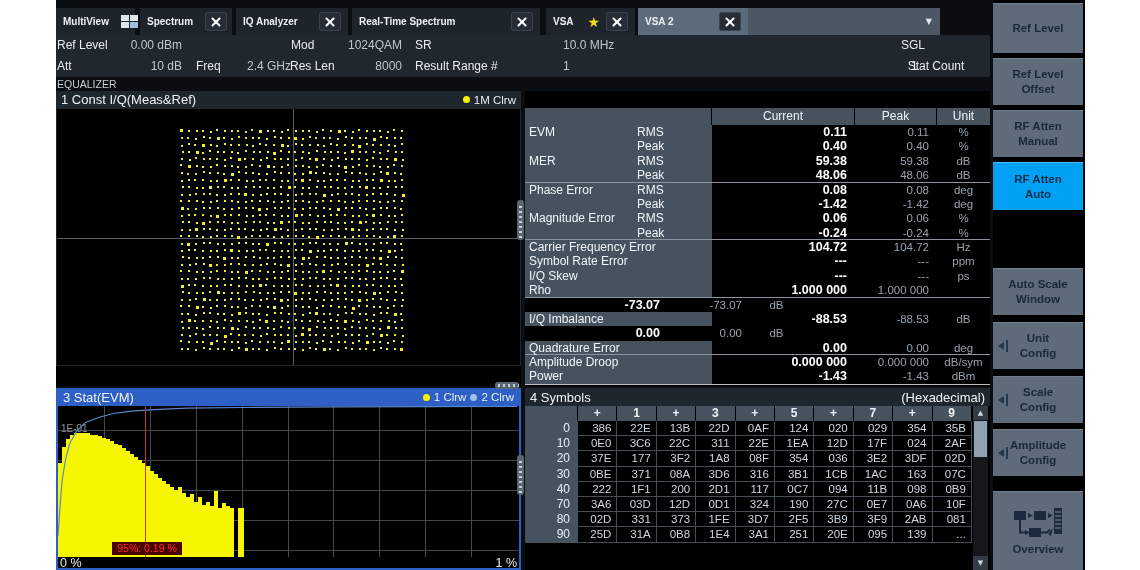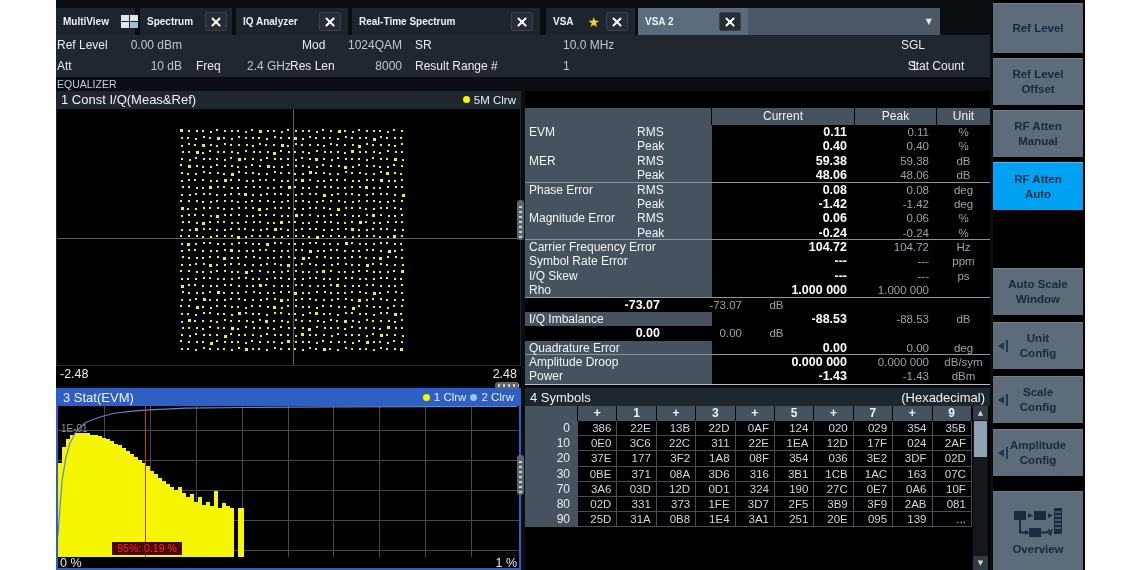--- a/index.html
+++ b/index.html
@@ -171,21 +171,21 @@
         </div>
       </div>
     <div class="tab-strip-rest">
       <span class="tab-dd">▼</span>
     </div>
   </div>
 
   <div class="settings">
     <span class="slabel" style="left:1px;top:0;">Ref Level</span>
     <span class="svalue" style="left:40px;top:0;width:86px;text-align:right;">0.00 dBm</span>
-    <span class="slabel" style="left:246px;top:0;">Mod</span>
+    <span class="slabel" style="left:235px;top:0;">Mod</span>
     <span class="svalue" style="left:246px;top:0;width:100px;text-align:right;">1024QAM</span>
     <span class="slabel" style="left:359px;top:0;">SR</span>
     <span class="svalue" style="left:507px;top:0;">10.0 MHz</span>
     <span class="slabel" style="left:780px;top:0;width:89px;text-align:right;">SGL</span>
 
     <span class="slabel" style="left:1px;top:21px;">Att</span>
     <span class="svalue" style="left:40px;top:21px;width:86px;text-align:right;">10 dB</span>
     <span class="slabel" style="left:140px;top:21px;">Freq</span>
     <span class="svalue" style="left:191px;top:21px;">2.4 GHz</span>
     <span class="slabel" style="left:234px;top:21px;">Res Len</span>
@@ -194,21 +194,21 @@
     <span class="svalue" style="left:507px;top:21px;">1</span>
     <span class="slabel" style="left:700px;top:21px;width:155px;text-align:right;"><span>Stat Count</span>&nbsp;<span>1</span></span>
   </div>
   <div class="equalizer">EQUALIZER</div>
 
   <div class="panel panel1">
     <div class="phead">
       <span class="ptitle">1 Const I/Q(Meas&amp;Ref)</span>
       <span class="plegend">
         <i class="dot" style="background:#f6f600;"></i>
-        <span>5M Clrw</span>
+        <span>1M Clrw</span>
       </span>
     </div>
     <div class="const-plot" id="const-plot">
         <div class="cross-v" style="left: 236px;"></div>
         <div class="cross-h" style="top: 129px;"></div>
         <div class="cdot" style="left: 123.3px; top: 20.3px; width: 3px; height: 3px;"></div>
         <div class="cdot" style="left: 131.097px; top: 20.65px; width: 2px; height: 2px;"></div>
         <div class="cdot" style="left: 138.894px; top: 21px; width: 2px; height: 2px;"></div>
         <div class="cdot" style="left: 144.94px; top: 21.35px; width: 2px; height: 2px;"></div>
         <div class="cdot" style="left: 152.737px; top: 21.7px; width: 2px; height: 2px;"></div>
@@ -1225,24 +1225,20 @@
         <div class="cdot" style="left: 287.926px; top: 238.3px; width: 2px; height: 2px;"></div>
         <div class="cdot" style="left: 293.973px; top: 238.65px; width: 2px; height: 2px;"></div>
         <div class="cdot" style="left: 301.769px; top: 239px; width: 2px; height: 2px;"></div>
         <div class="cdot" style="left: 307.816px; top: 239.35px; width: 2px; height: 2px;"></div>
         <div class="cdot" style="left: 315.613px; top: 239.7px; width: 2px; height: 2px;"></div>
         <div class="cdot" style="left: 323.41px; top: 238.3px; width: 2px; height: 2px;"></div>
         <div class="cdot" style="left: 329.456px; top: 238.65px; width: 2px; height: 2px;"></div>
         <div class="cdot" style="left: 337.253px; top: 239px; width: 2px; height: 2px;"></div>
         <div class="cdot" style="left: 343.3px; top: 239.35px; width: 3px; height: 3px;"></div>
       </div>
-    <div class="paxis">
-      <span class="amin">-2.48</span>
-      <span class="amax">2.48</span>
-    </div>
   </div>
 
   <div class="panel panel3">
     <div class="phead blue">
       <span class="ptitle">3 Stat(EVM)</span>
       <span class="plegend">
         <i class="dot" style="background:#f6f600;"></i>
         <span>1 Clrw</span>
         <i class="dot" style="background:#9cc3e6;"></i>
         <span>2 Clrw</span>
@@ -1553,20 +1549,33 @@
           <div class="sym-cell">08A</div>
           <div class="sym-cell">3D6</div>
           <div class="sym-cell">316</div>
           <div class="sym-cell">3B1</div>
           <div class="sym-cell">1CB</div>
           <div class="sym-cell">1AC</div>
           <div class="sym-cell">163</div>
           <div class="sym-cell">07C</div>
         </div>
         <div class="sym-row">
+          <div class="sym-off">40</div>
+          <div class="sym-cell">222</div>
+          <div class="sym-cell">1F1</div>
+          <div class="sym-cell">200</div>
+          <div class="sym-cell">2D1</div>
+          <div class="sym-cell">117</div>
+          <div class="sym-cell">0C7</div>
+          <div class="sym-cell">094</div>
+          <div class="sym-cell">11B</div>
+          <div class="sym-cell">098</div>
+          <div class="sym-cell">0B9</div>
+        </div>
+        <div class="sym-row">
           <div class="sym-off">70</div>
           <div class="sym-cell">3A6</div>
           <div class="sym-cell">03D</div>
           <div class="sym-cell">12D</div>
           <div class="sym-cell">0D1</div>
           <div class="sym-cell">324</div>
           <div class="sym-cell">190</div>
           <div class="sym-cell">27C</div>
           <div class="sym-cell">0E7</div>
           <div class="sym-cell">0A6</div>

